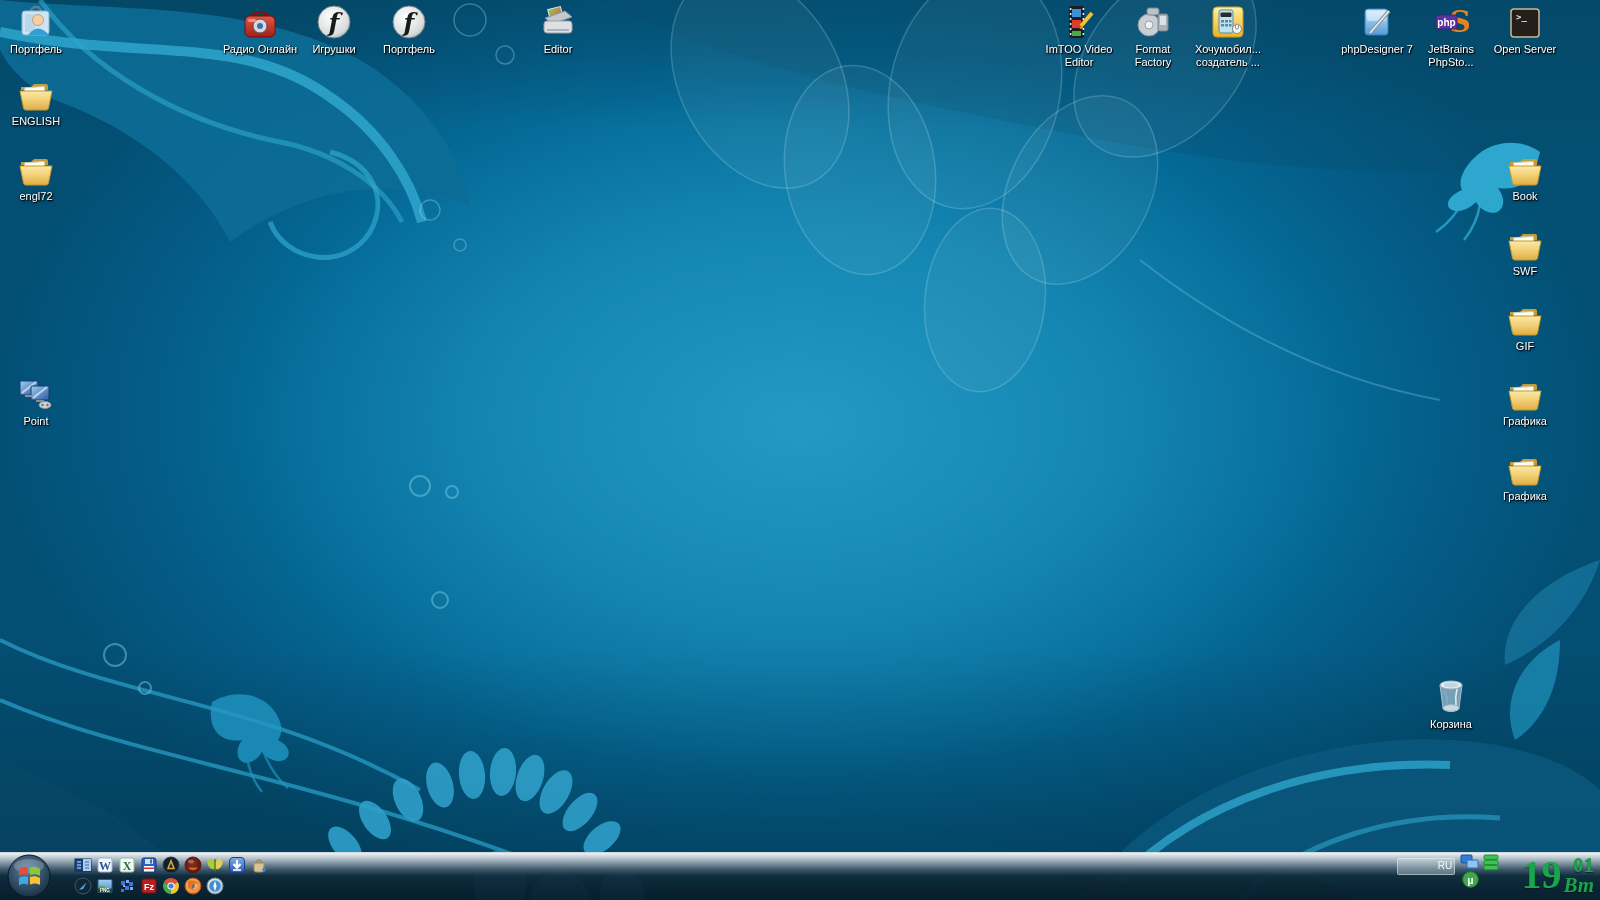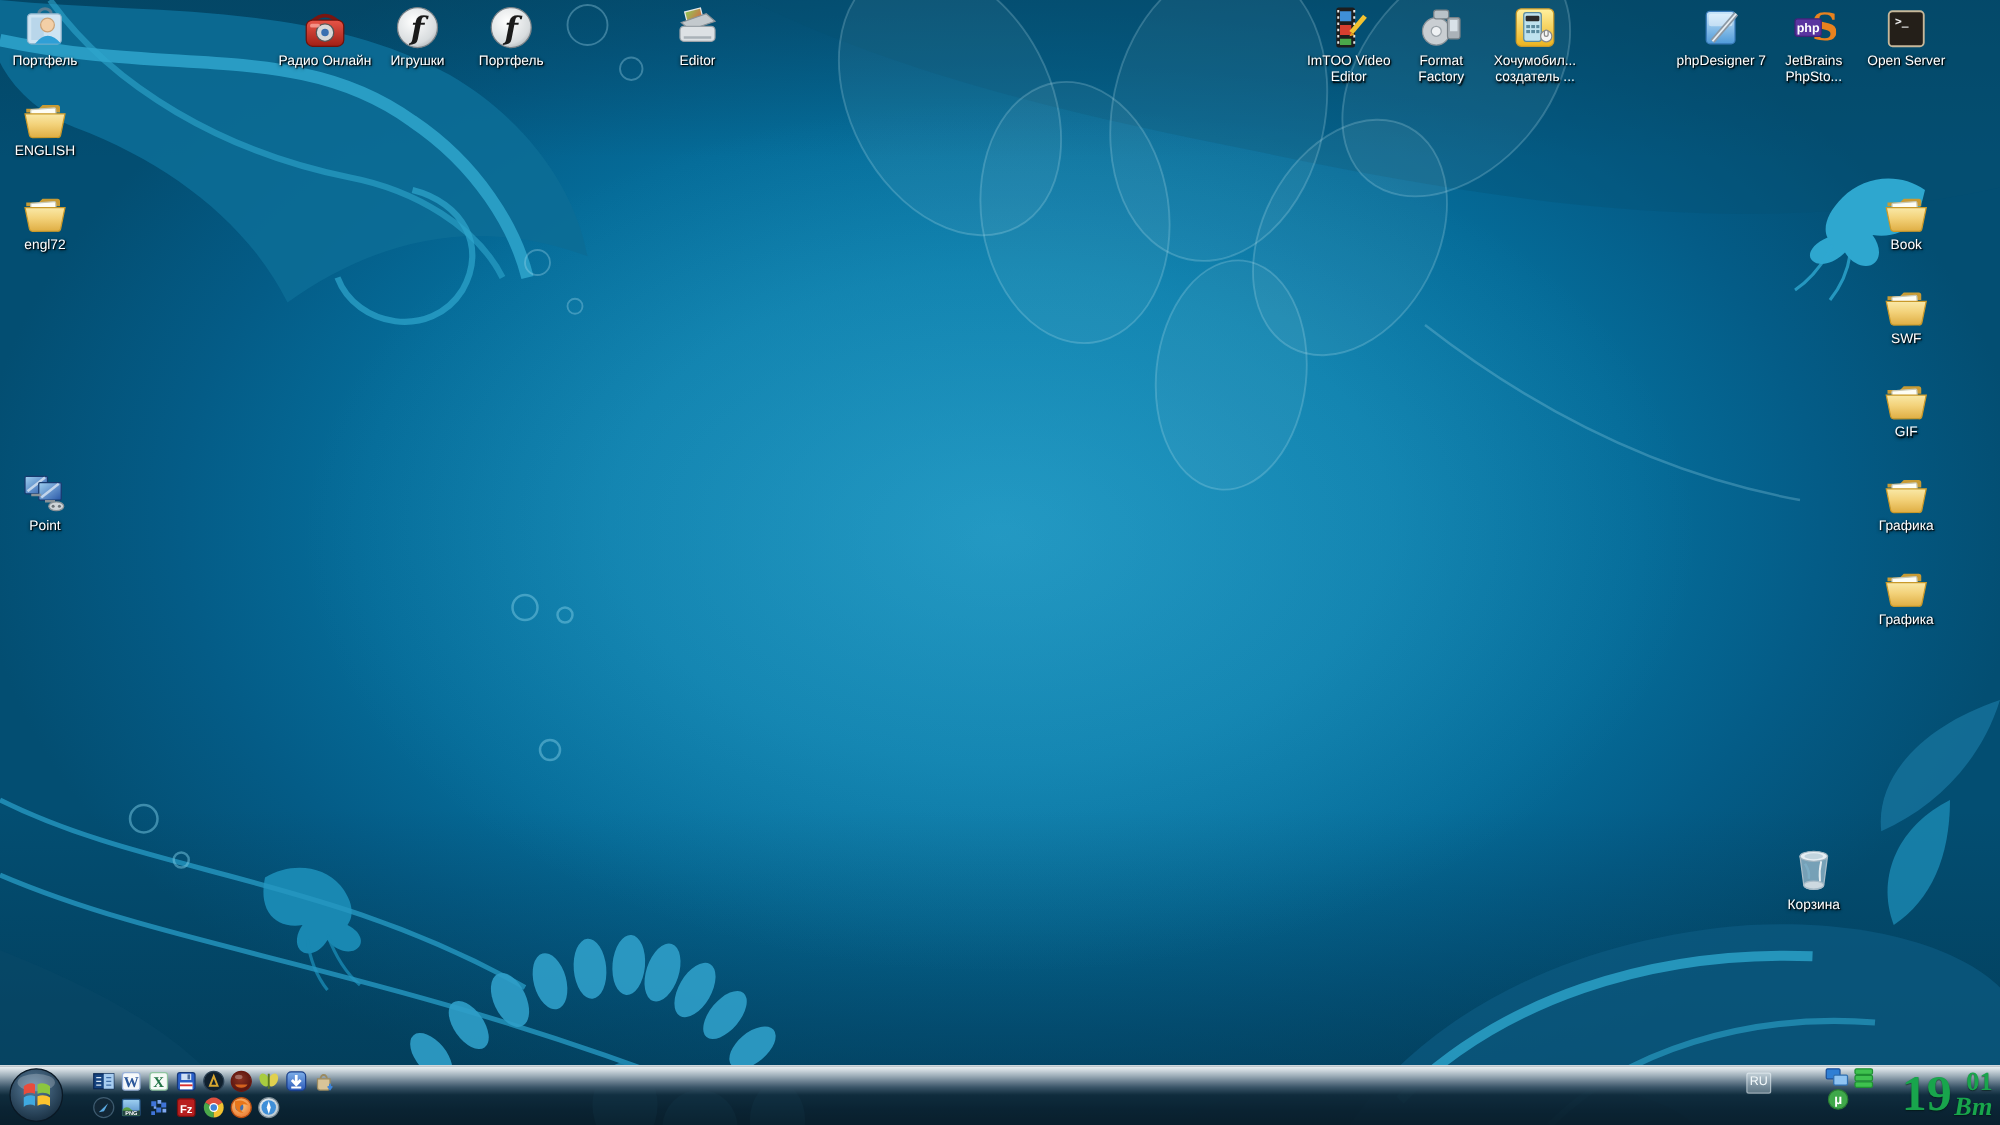--- a/index.html
+++ b/index.html
@@ -21,21 +21,21 @@
   .taskbar{
     position:absolute;left:0;top:852px;width:1600px;height:48px;
     border-top:1px solid rgba(242,248,251,.85);
     background:linear-gradient(180deg,#eef2f4 0%,#ccd6dc 7%,#a2b2bc 15%,#6d8292 25%,#3a5568 35%,rgba(16,42,58,.93) 48%,rgba(11,32,46,.9) 72%,rgba(9,28,40,.93) 100%);
   }
   .orb{position:absolute;left:7px;top:1px;width:44px;height:44px;cursor:pointer;}
   .ql{position:absolute;width:18px;height:18px;cursor:pointer;}
   .lang{
     position:absolute;left:1397px;top:5px;width:18px;height:15px;border-radius:2px;
     background:rgba(222,234,240,.35);border:1px solid rgba(245,250,252,.45);
-    color:#f4fafc;font-size:10px;line-height:14px;text-align:center;cursor:pointer;
+    color:#f4fafc;font-size:10px;line-height:14px;text-align:center;cursor:pointer;padding-left:38px;
   }
   .tray-ic{position:absolute;cursor:pointer;}
   .clock{
     position:absolute;right:6px;top:3px;display:flex;align-items:flex-start;
     color:#18a54c;font-family:"Liberation Serif",serif;font-weight:bold;cursor:pointer;
     text-shadow:0 1px 1px rgba(0,20,10,.6);
     margin-left:28px;
   }
   .clock .h{font-size:40px;line-height:38px;}
   .clock .mcol{display:flex;flex-direction:column;align-items:flex-end;margin-left:2px;}

